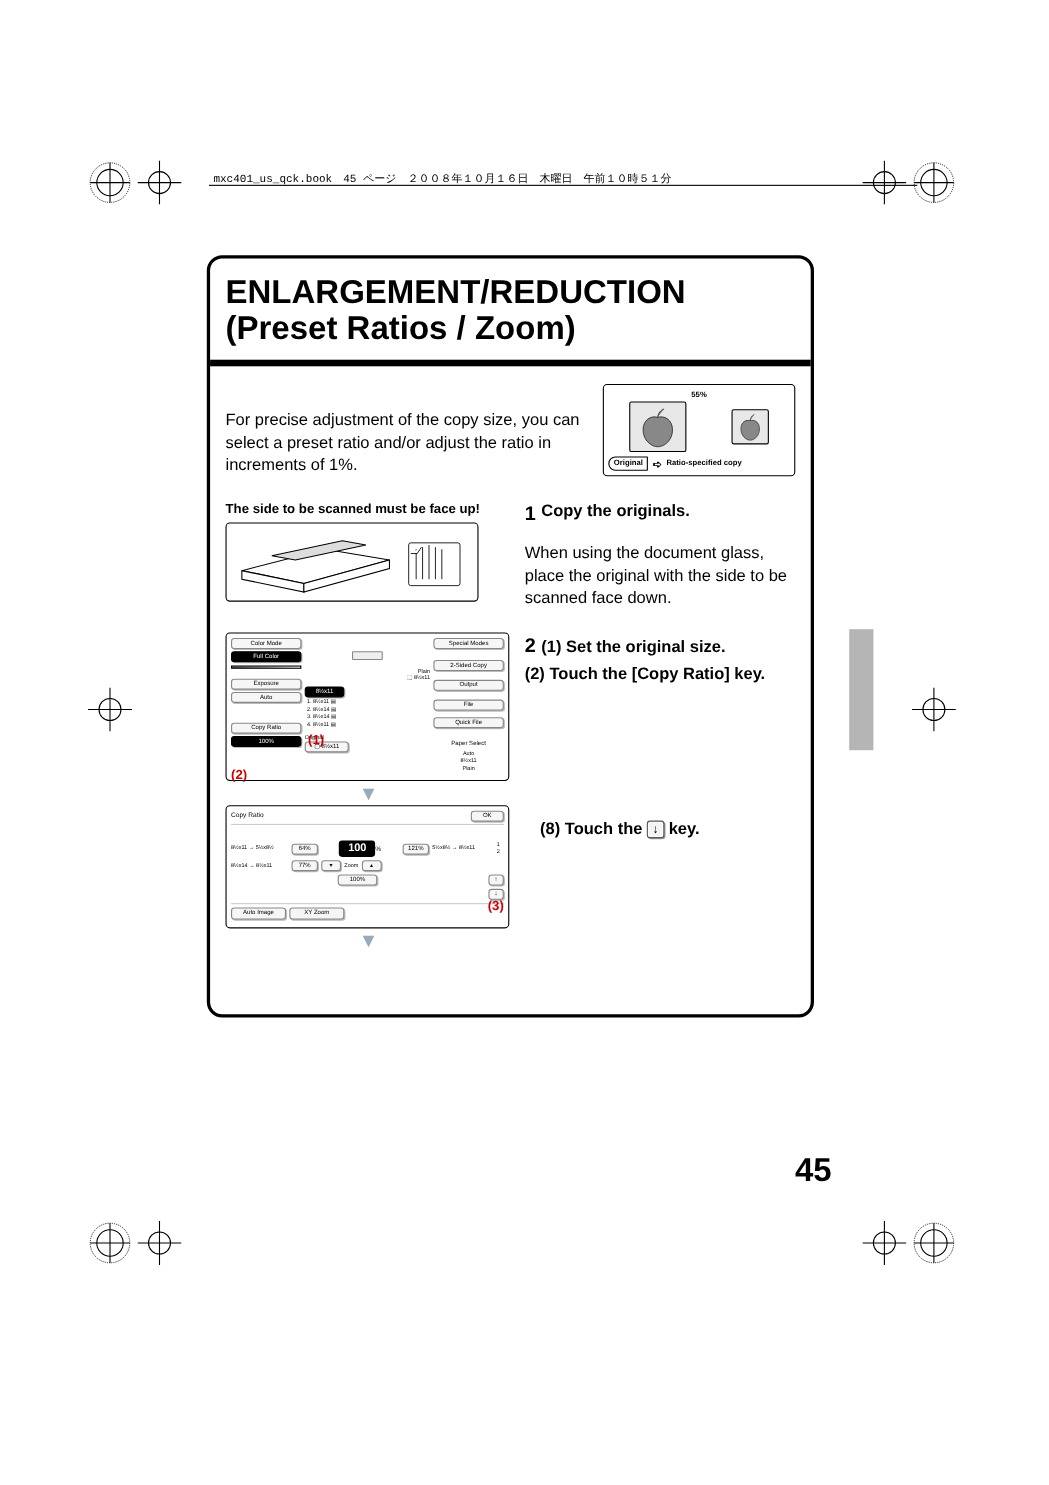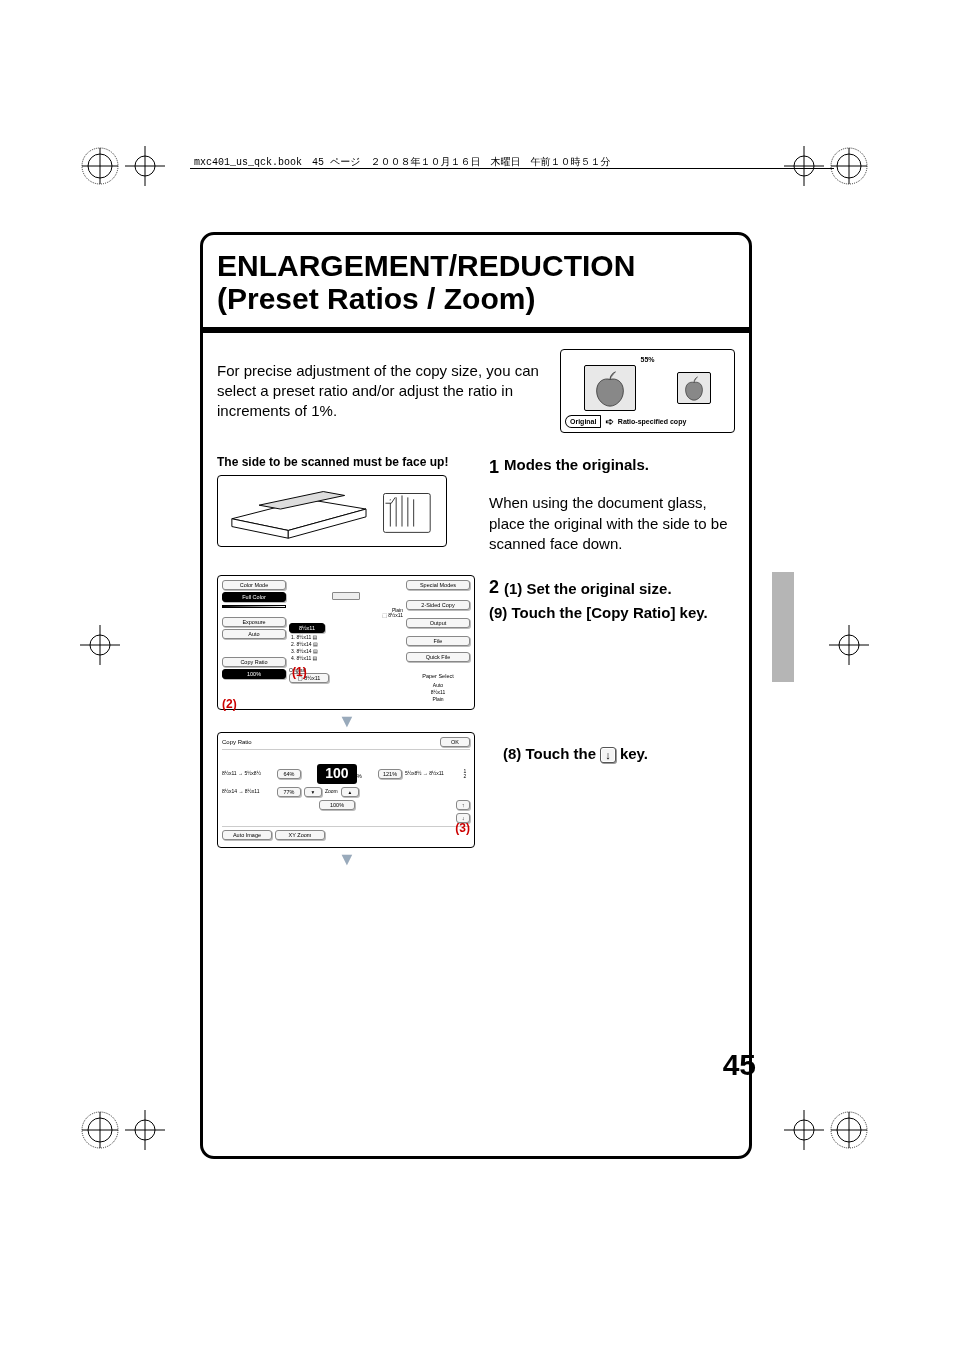--- a/index.html
+++ b/index.html
@@ -33,23 +33,23 @@
   .header-line .txt {
     position: absolute;
     top: -14px;
     left: 4px;
     white-space: nowrap;
   }
   
   .main-frame {
     position: absolute;
     top: 232px;
-    left: 200px;
+    left: 188px;
     width: 552px;
-    height: 927px;
+    height: 693px;
     border: 3px solid #000;
     border-radius: 14px;
     padding: 10px 14px 14px 14px;
   }
   
   .title {
     font-size: 30px;
     font-weight: bold;
     line-height: 1.1;
     margin: 4px 0 12px 0;
@@ -57,21 +57,21 @@
   
   .title-rule {
     height: 6px;
     background: #000;
     margin: 0 -14px 16px -14px;
   }
   
   .intro-row {
     display: flex;
     gap: 16px;
-    align-items: center;
+    align-items: flex-end;
     margin-bottom: 22px;
   }
   .intro-text {
     flex: 1;
     font-size: 15px;
     line-height: 1.35;
   }
   .intro-illus {
     width: 175px;
     border: 1.5px solid #000;
@@ -233,21 +233,21 @@
     width: 258px;
     padding: 4px;
     font-size: 6px;
     line-height: 1.1;
     position: relative;
     background: #fff;
   }
   .panel2 .titlebar { display: flex; justify-content: space-between; align-items: center; border-bottom: 1px solid #ccc; padding-bottom: 2px; margin-bottom: 4px; }
   .panel2 .centerbig {
     background: #000; color: #fff; border-radius: 3px;
-    padding: 2px 8px; font-size: 14px; font-weight: bold;
+    padding: 2px 8px; font-size: 10px; font-weight: bold;
     display: inline-block;
   }
   .panel2 .zoomrow { display: flex; align-items: center; gap: 3px; margin-bottom: 3px;}
   .panel2 .smbtn { font-size: 5.5px; }
   .panel2 .callout {
     position: absolute;
     color: #c00;
     font-weight: bold;
     font-size: 12px;
   }
@@ -372,21 +372,21 @@
             <g stroke="#000" stroke-width="0.8" fill="#fff">
               <rect x="168" y="18" width="48" height="40" rx="2"></rect>
               <path d="M175 24 V52 M181 22 V52 M187 20 V52 M193 22 V52 M199 24 V52"></path>
               <path d="M170 28 h6 l4 -6"></path>
             </g>
           </svg>
         </div>
       </div>
       <div class="step-right">
         <span class="step-num">1</span>
-        <span class="step-title">Modes the originals.</span>
+        <span class="step-title">Copy the originals.</span>
         <div class="step-body">When using the document glass, place the original with the side to be scanned face down.</div>
       </div>
     </div>
 
     <div class="step">
       <div class="step-left">
 
         <div class="panel">
           <div class="row">
             <div class="leftcol">
@@ -484,21 +484,21 @@
             <span class="smbtn" style="width:50px;">Auto Image</span>
             <span class="smbtn" style="width:50px;">XY Zoom</span>
           </div>
           <div class="callout" style="right:4px;bottom:12px;">(3)</div>
         </div>
         <div class="down-arrow">▼</div>
       </div>
       <div class="step-right">
         <span class="step-num">2</span>
         <div class="sub">(1) Set the original size.</div>
-        <div class="sub">(9) Touch the [Copy Ratio] key.</div>
+        <div class="sub">(2) Touch the [Copy Ratio] key.</div>
         <div style="height:120px;"></div>
         <div class="sub3">
           <span>(8) Touch the </span><span class="inline-key">↓</span><span> key.</span>
         </div>
       </div>
     </div>
 
   </div>
 </div>
 

